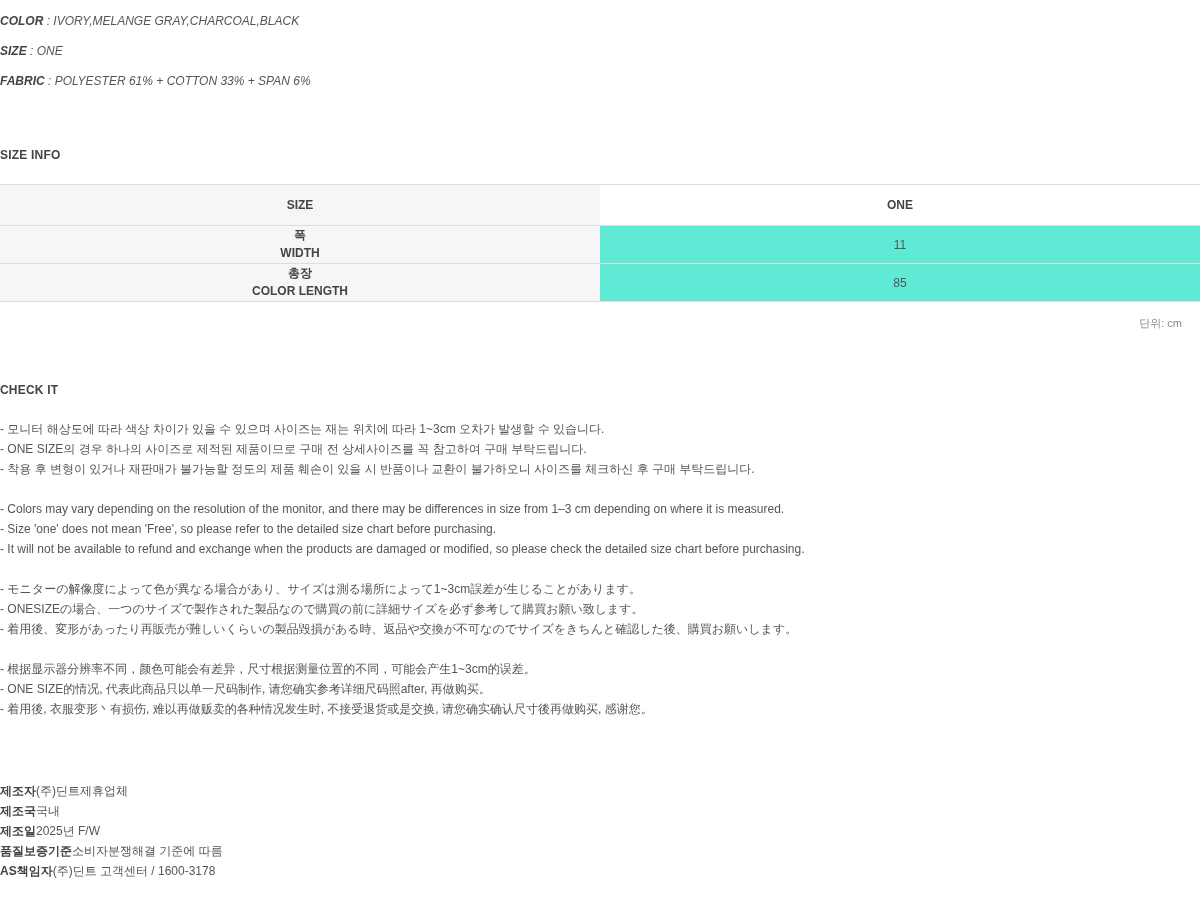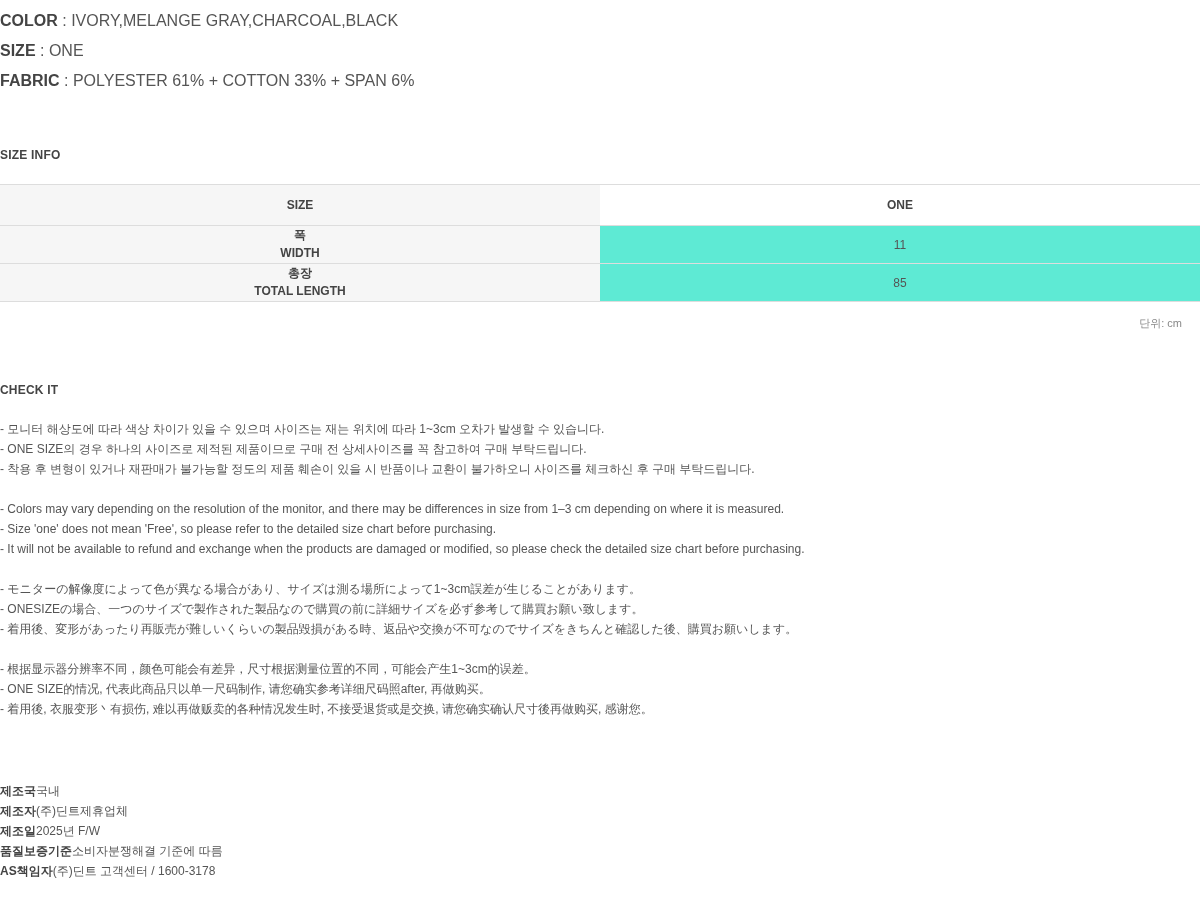--- a/index.html
+++ b/index.html
@@ -15,24 +15,25 @@
     color: #555555;
     font-size: 12px;
     position: relative;
     overflow: hidden;
   }
 
   .spec-block {
     padding-top: 6px;
   }
   .spec-line {
-    font-size: 16px;
+    font-size: 12px;
     line-height: 30px;
     color: #555555;
     white-space: nowrap;
+    font-style: italic;
   }
   .spec-label {
     font-weight: bold;
     color: #444444;
   }
 
   .section-title {
     font-weight: bold;
     font-size: 12px;
     color: #444444;
@@ -152,21 +153,21 @@
     <tr>
       <th>
         <div>폭</div>
         <div>WIDTH</div>
       </th>
       <td>11</td>
     </tr>
     <tr>
       <th>
         <div>총장</div>
-        <div>TOTAL LENGTH</div>
+        <div>COLOR LENGTH</div>
       </th>
       <td>85</td>
     </tr>
   </tbody>
 </table>
 
 <div class="unit-note">단위: cm</div>
 
 <div class="section-title" id="check-it-title">CHECK IT</div>
 
@@ -189,26 +190,26 @@
 </div>
 
 <div class="note-group">
   <div class="note-line">- 根据显示器分辨率不同，颜色可能会有差异，尺寸根据测量位置的不同，可能会产生1~3cm的误差。</div>
   <div class="note-line">- ONE SIZE的情况, 代表此商品只以单一尺码制作, 请您确实参考详细尺码照after, 再做购买。</div>
   <div class="note-line">- 着用後, 衣服变形丶有损伤, 难以再做贩卖的各种情况发生时, 不接受退货或是交换, 请您确实确认尺寸後再做购买, 感谢您。</div>
 </div>
 
 <div class="maker-block">
   <div class="maker-line">
+    <span class="maker-label">제조자</span><span class="maker-value">(주)딘트제휴업체</span>
+  </div>
+  <div class="maker-line">
     <span class="maker-label">제조국</span><span class="maker-value">국내</span>
   </div>
   <div class="maker-line">
-    <span class="maker-label">제조자</span><span class="maker-value">(주)딘트제휴업체</span>
-  </div>
-  <div class="maker-line">
     <span class="maker-label">제조일</span><span class="maker-value">2025년 F/W</span>
   </div>
   <div class="maker-line">
     <span class="maker-label">품질보증기준</span><span class="maker-value">소비자분쟁해결 기준에 따름</span>
   </div>
   <div class="maker-line">
     <span class="maker-label">AS책임자</span><span class="maker-value">(주)딘트 고객센터 / 1600-3178</span>
   </div>
 </div>
 

